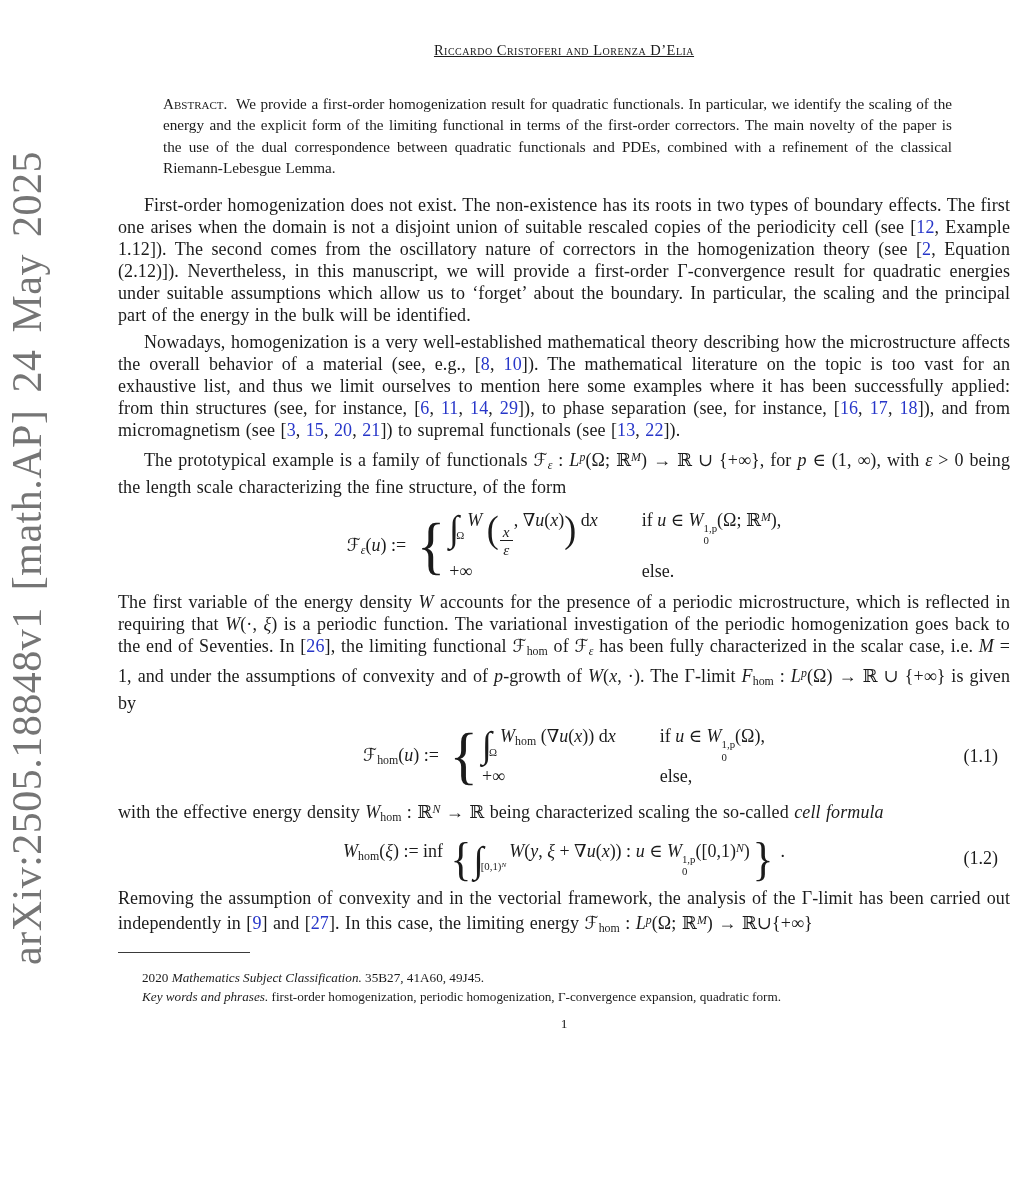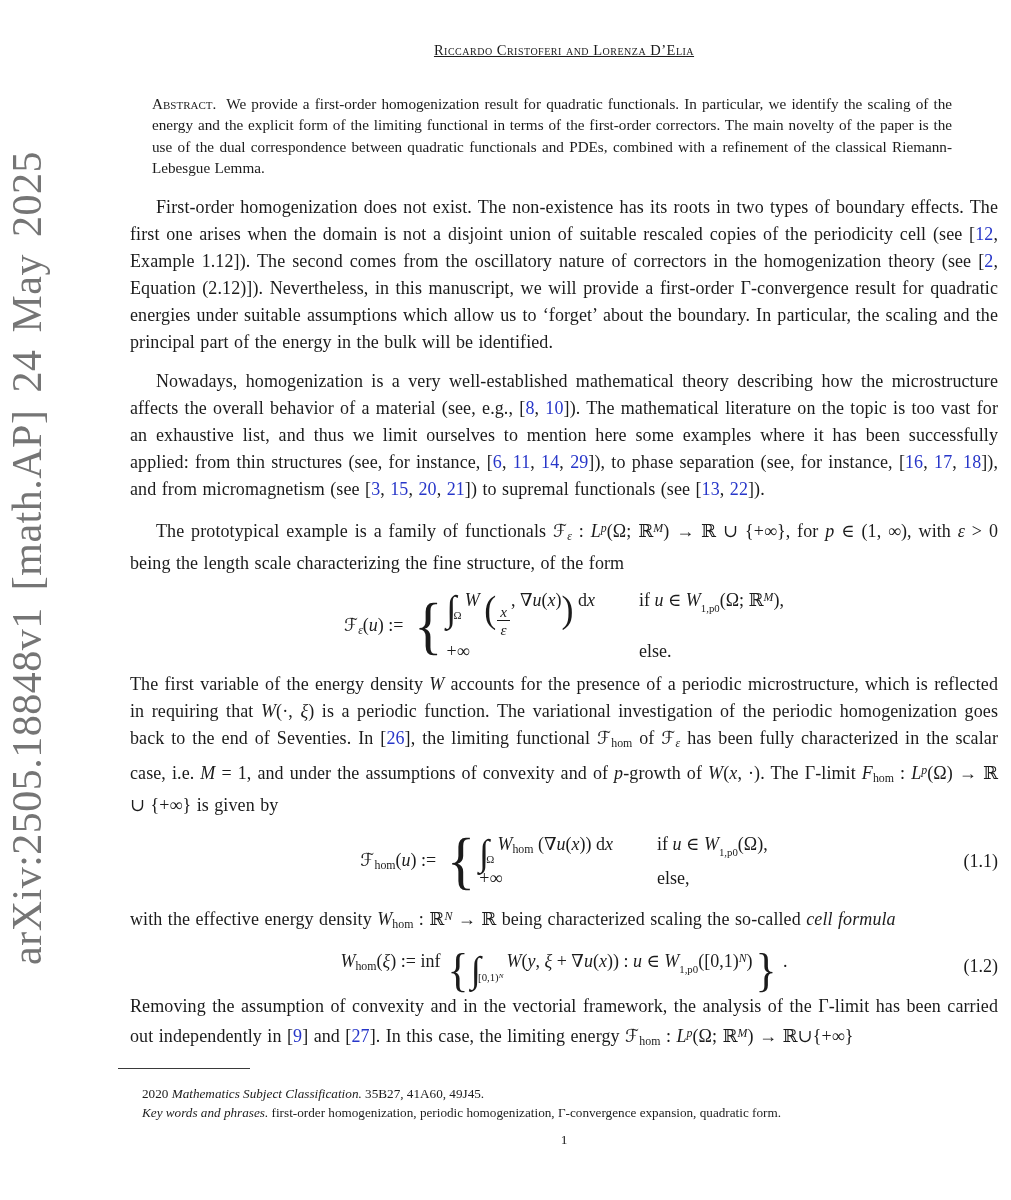--- a/index.html
+++ b/index.html
@@ -14,40 +14,40 @@
     position:absolute;left:-450px;top:-30px;width:900px;height:60px;
     text-align:center;white-space:nowrap;
     transform:rotate(-90deg);transform-origin:center;
     font-size:42px;color:var(--wm,#757575);letter-spacing:0.5px;word-spacing:6px;
   }
   
   .page{position:absolute;left:118px;top:0;width:892px;}
   .title{ text-align:center;font-weight:bold;font-size:18px;letter-spacing:0.4px;padding-top:3px;}
   .authors{text-align:center;font-variant:small-caps;font-size:14.5px;letter-spacing:0.5px;margin-top:42px;text-decoration:underline;}
   .abstract{
-    margin:34px 58px 0 34px;font-size:15.2px;line-height:21.4px;
+    margin:34px 58px 0 45px;font-size:15.2px;line-height:21.4px;
     text-align:justify;word-spacing:0.6px;
   }
   .sechead{text-align:center;font-size:16.8px;margin-top:63px;}
   .para{
-    font-size:18px;line-height:27px;text-align:justify;
-    letter-spacing:0.1px;word-spacing:0.8px;margin:12px;
+    font-size:18px;line-height:22px;text-align:justify;
+    letter-spacing:0.1px;word-spacing:0.8px;margin:0;
   }
   .indent{text-indent:26px;}
   .mt1{margin-top:15px;} .mt2{margin-top:5px;}
   
   .seg{white-space:pre-wrap;}
   .i{font-style:italic;}
   .sc{font-variant:small-caps;}
   .ref{color:var(--link,#2736c9);}
   .sup{font-size:66%;vertical-align:0.45em;letter-spacing:0;}
   .sub{font-size:66%;vertical-align:-0.25em;letter-spacing:0;}
   .bigp{font-size:200%;vertical-align:-0.42em;display:inline-block;line-height:0;transform:scaleY(1.05);}
   
-  .ss{display:inline-flex;font-size:60%;line-height:1.12;vertical-align:-0.55em;text-align:left;}
+  .ss{display:inline-flex;flex-direction:column;font-size:60%;line-height:1.12;vertical-align:-0.55em;text-align:left;}
   .sst,.ssb{display:block;}
   
   .frac{display:inline-flex;flex-direction:column;text-align:center;font-size:85%;line-height:1.12;vertical-align:-0.72em;margin:0 1px;}
   .ft{border-bottom:1.3px solid currentColor;padding:0 3px;}
   
   .int{display:inline-block;margin-right:3px;}
   .int .sgn{font-size:205%;line-height:0.55;vertical-align:-0.42em;}
   .int .lim{font-size:60%;vertical-align:-1.25em;margin-left:-3px;}
   
   .eq{position:relative;display:flex;justify-content:center;align-items:center;font-size:18px;}

